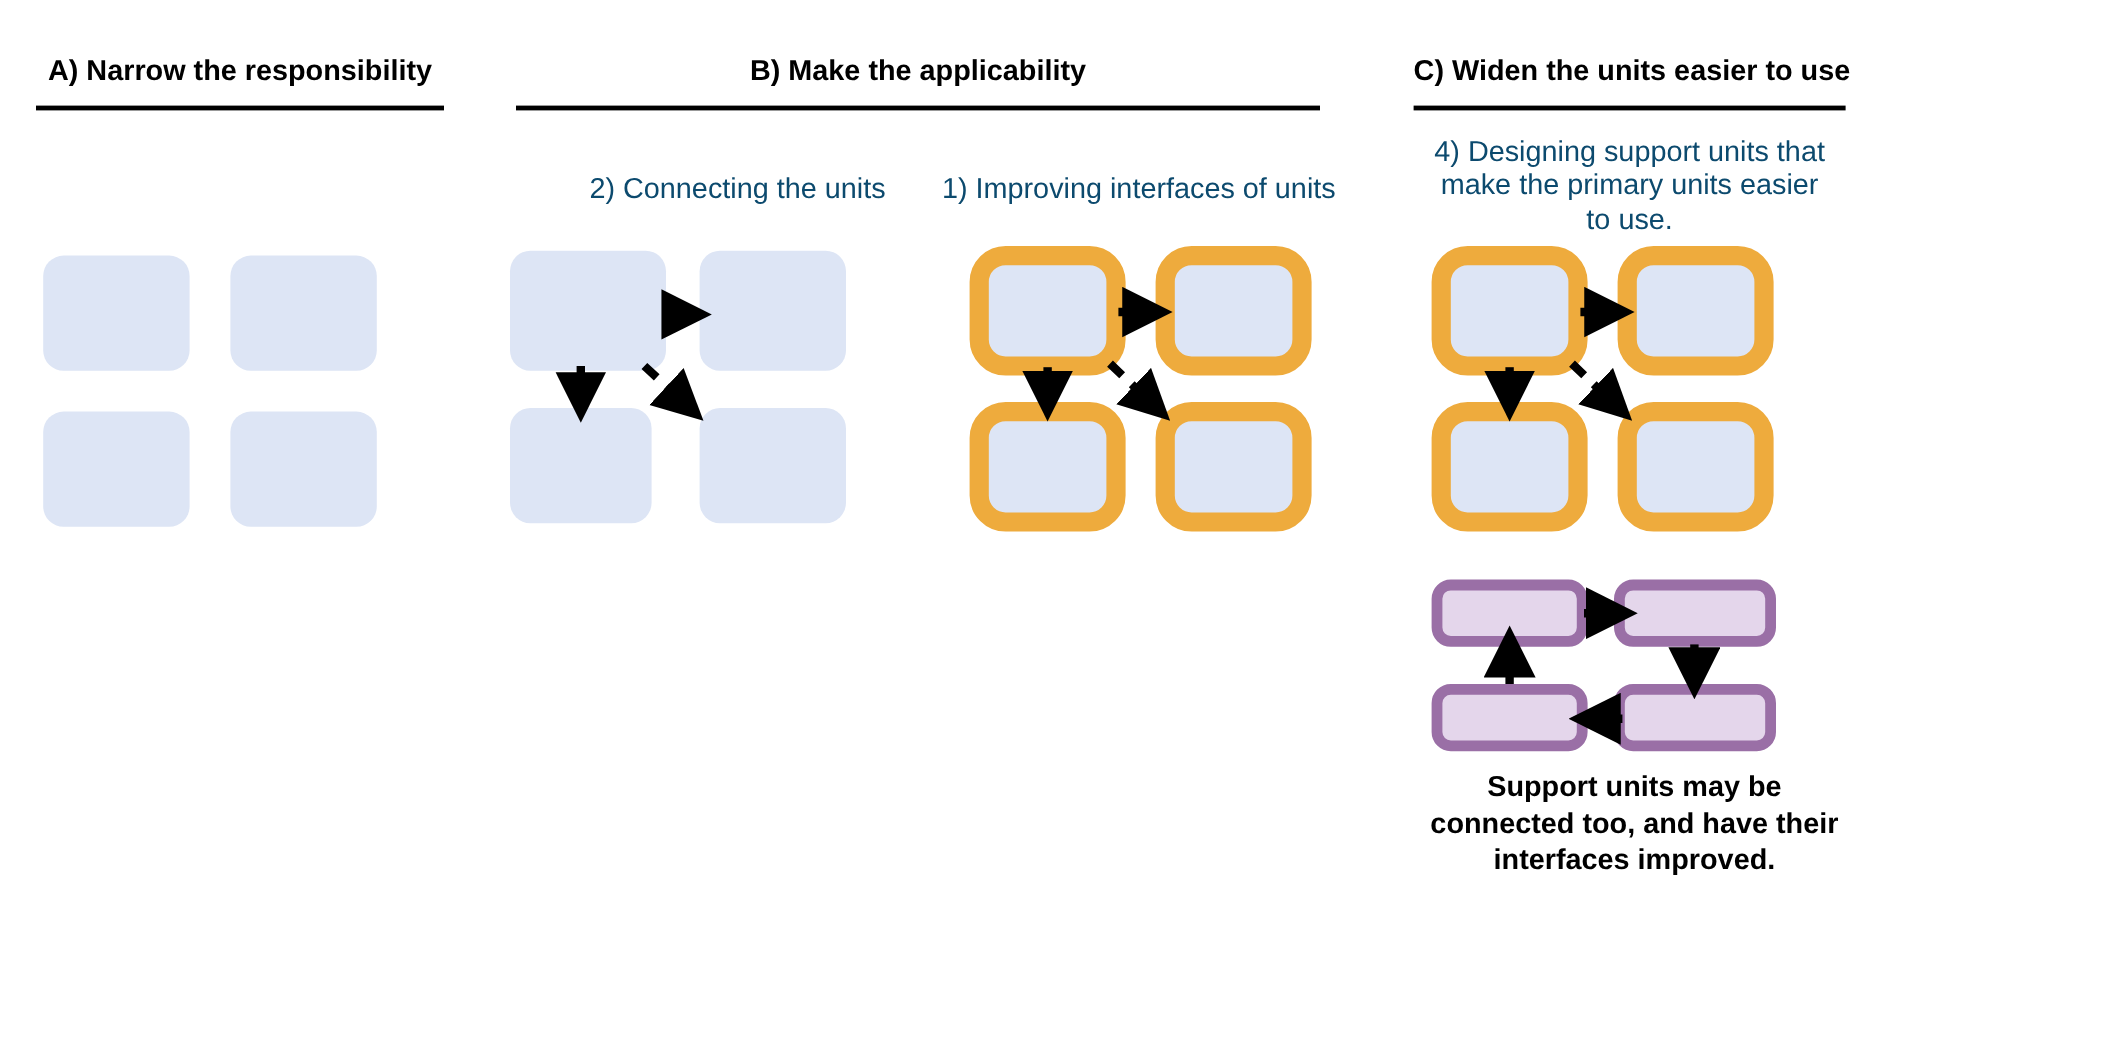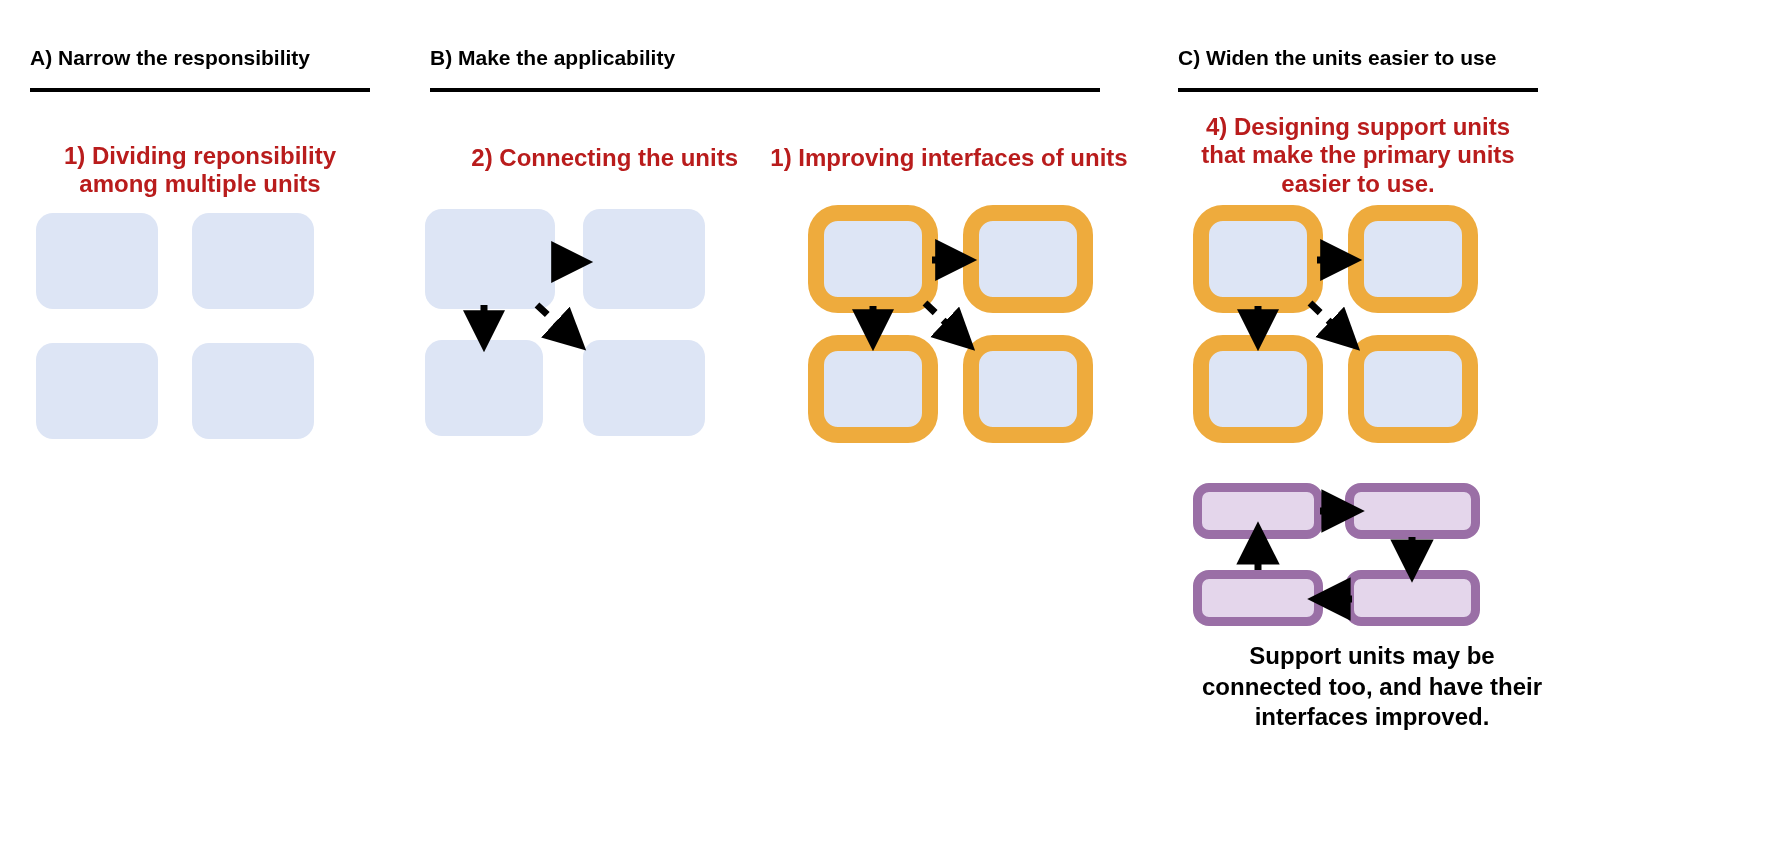--- a/index.html
+++ b/index.html
@@ -9,37 +9,38 @@
     background: #ffffff;
     font-family: "Liberation Sans", sans-serif;
     overflow: hidden;
   }
   #root { position: relative; width: 1772px; height: 867px; }
 
   
   .sec-head {
     position: absolute;
     font-weight: bold;
-    font-size: 21px;
+    font-size: 24px;
     color: #000;
+    text-align: center;
     white-space: nowrap;
   }
   .sec-rule {
     position: absolute;
     height: 4px;
     background: #000;
   }
 
   
   .panel-title {
     position: absolute;
-    font-weight: bold;
+    font-weight: normal;
     font-size: 24px;
     line-height: 1.18;
-    color: #b91c1c;
+    color: #0c4a6e;
     text-align: center;
   }
   .panel-caption {
     position: absolute;
     font-weight: bold;
     font-size: 24px;
     line-height: 1.28;
     color: #000;
     text-align: center;
   }
@@ -78,21 +79,20 @@
 
   <div class="sec-head" style="left:30px; top:46px; width:340px;">A) Narrow the responsibility</div>
   <div class="sec-rule" style="left:30px; top:88px; width:340px;"></div>
 
   <div class="sec-head" style="left:430px; top:46px; width:670px;">B) Make the applicability</div>
   <div class="sec-rule" style="left:430px; top:88px; width:670px;"></div>
 
   <div class="sec-head" style="left:1178px; top:46px; width:360px;">C) Widen the units easier to use</div>
   <div class="sec-rule" style="left:1178px; top:88px; width:360px;"></div>
 
-  <div class="panel-title" style="left:28px; top:142px; width:344px;">1) Dividing reponsibility among multiple units</div>
 
   <div class="unit" style="left:36px;  top:213px; width:122px; height:96px;"></div>
   <div class="unit" style="left:192px; top:213px; width:122px; height:96px;"></div>
   <div class="unit" style="left:36px;  top:343px; width:122px; height:96px;"></div>
   <div class="unit" style="left:192px; top:343px; width:122px; height:96px;"></div>
 
   <div class="panel-title" style="left:408px; top:144px; width:330px;text-align:right;">2) Connecting the units</div>
 
   <div class="unit" style="left:425px; top:209px; width:130px; height:100px;"></div>
   <div class="unit" style="left:583px; top:209px; width:122px; height:100px;"></div>
@@ -111,21 +111,21 @@
   <div class="unit bordered" style="left:1193px; top:205px; width:130px; height:108px;"></div>
   <div class="unit bordered" style="left:1348px; top:205px; width:130px; height:108px;"></div>
   <div class="unit bordered" style="left:1193px; top:335px; width:130px; height:108px;"></div>
   <div class="unit bordered" style="left:1348px; top:335px; width:130px; height:108px;"></div>
 
   <div class="support" style="left:1193px; top:483px; width:130px; height:56px;"></div>
   <div class="support" style="left:1345px; top:483px; width:135px; height:56px;"></div>
   <div class="support" style="left:1193px; top:570px; width:130px; height:56px;"></div>
   <div class="support" style="left:1345px; top:570px; width:135px; height:56px;"></div>
 
-  <div class="panel-caption" style="left:1188px; top:641px; width:348px;margin-left:10px;">Support units may be connected too, and have their interfaces improved.</div>
+  <div class="panel-caption" style="left:1188px; top:641px; width:348px;">Support units may be connected too, and have their interfaces improved.</div>
 
   <svg class="arrows" viewBox="0 0 1772 867">
     <defs>
       <marker id="ah" markerWidth="7" markerHeight="7" refX="4.4" refY="3" orient="auto" markerUnits="strokeWidth">
         <path d="M0,0 L0,6 L6,3 z" fill="#000"></path>
       </marker>
       <marker id="ahd" markerWidth="6.2" markerHeight="6.2" refX="3.8" refY="3.1" orient="auto" markerUnits="strokeWidth">
         <path d="M0,0 L0,6.2 L6.2,3.1 z" fill="#000"></path>
       </marker>
     </defs>

